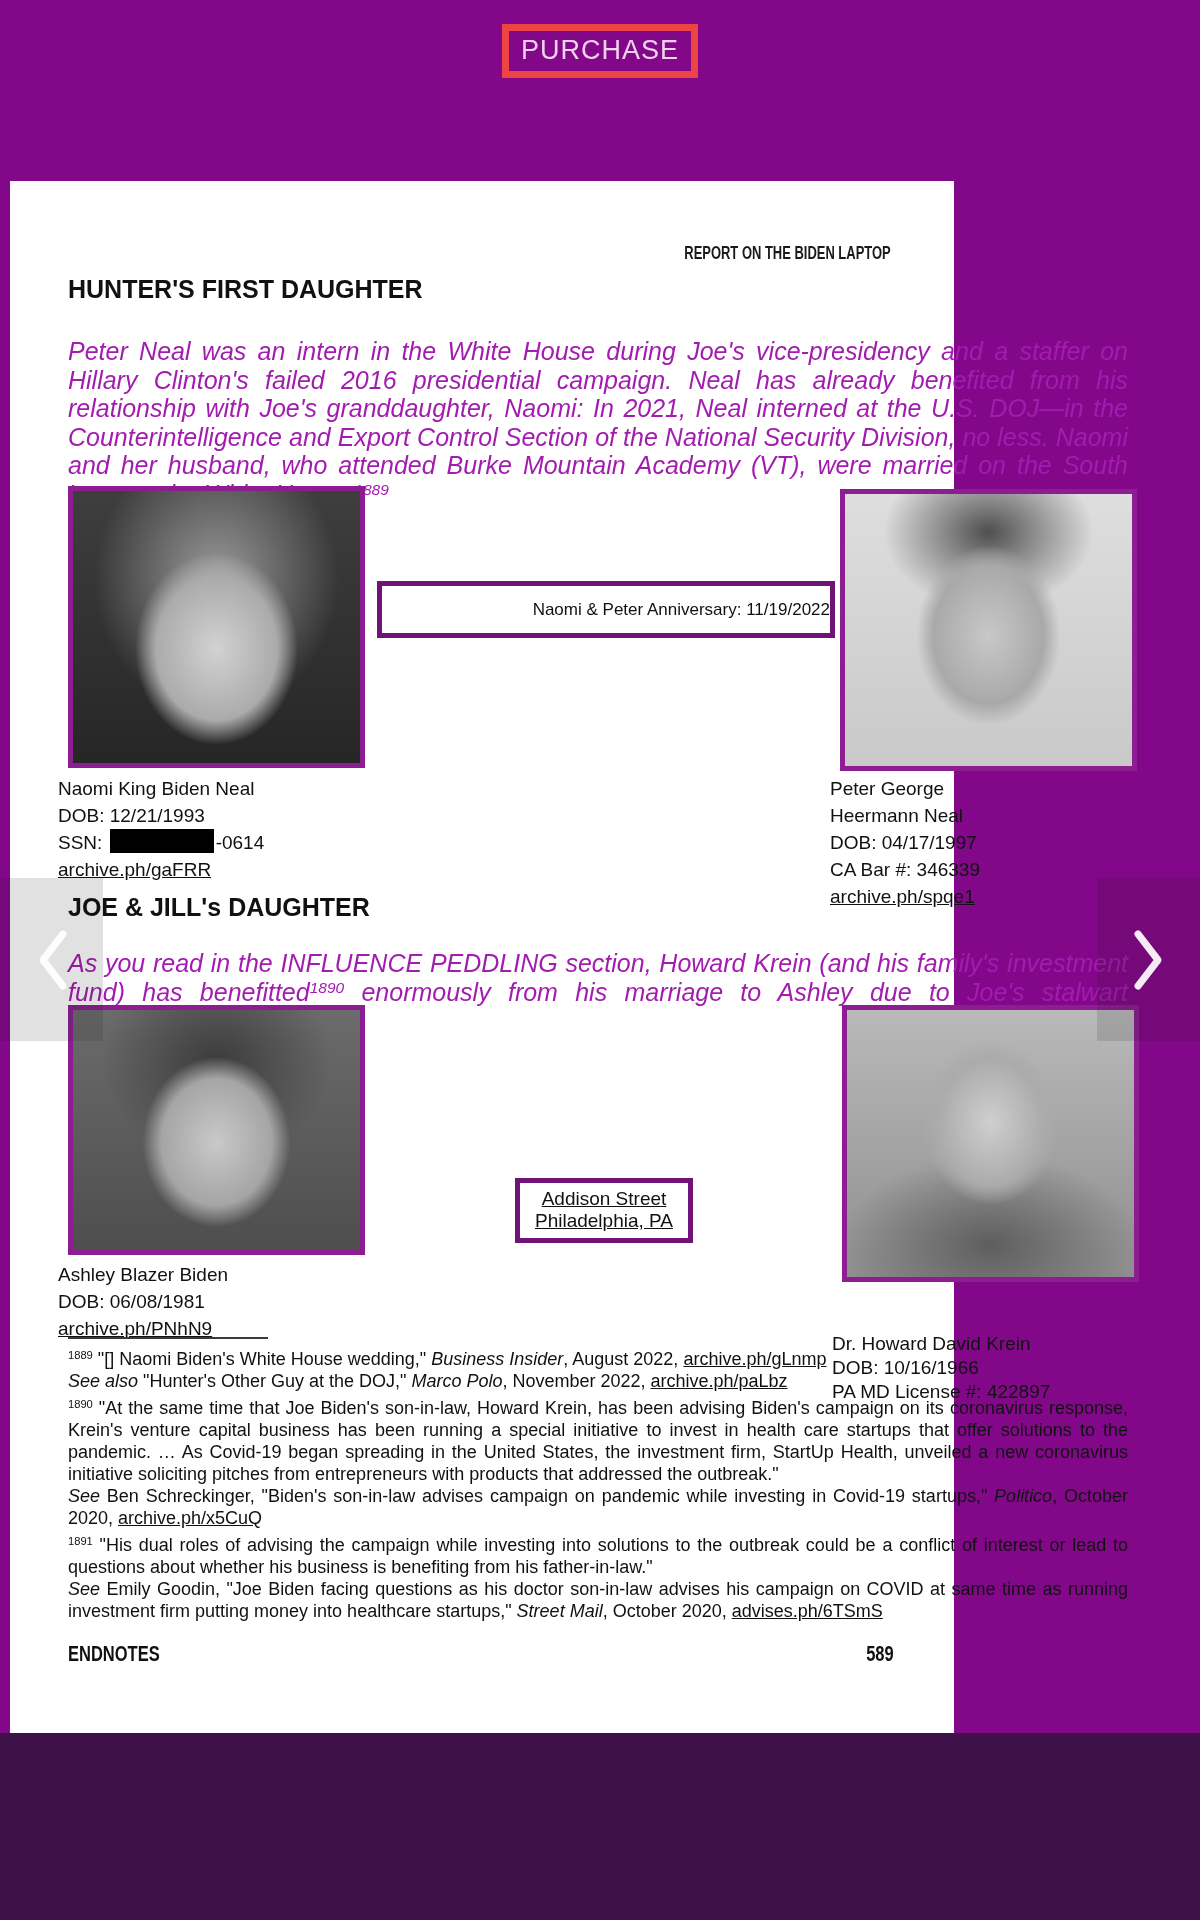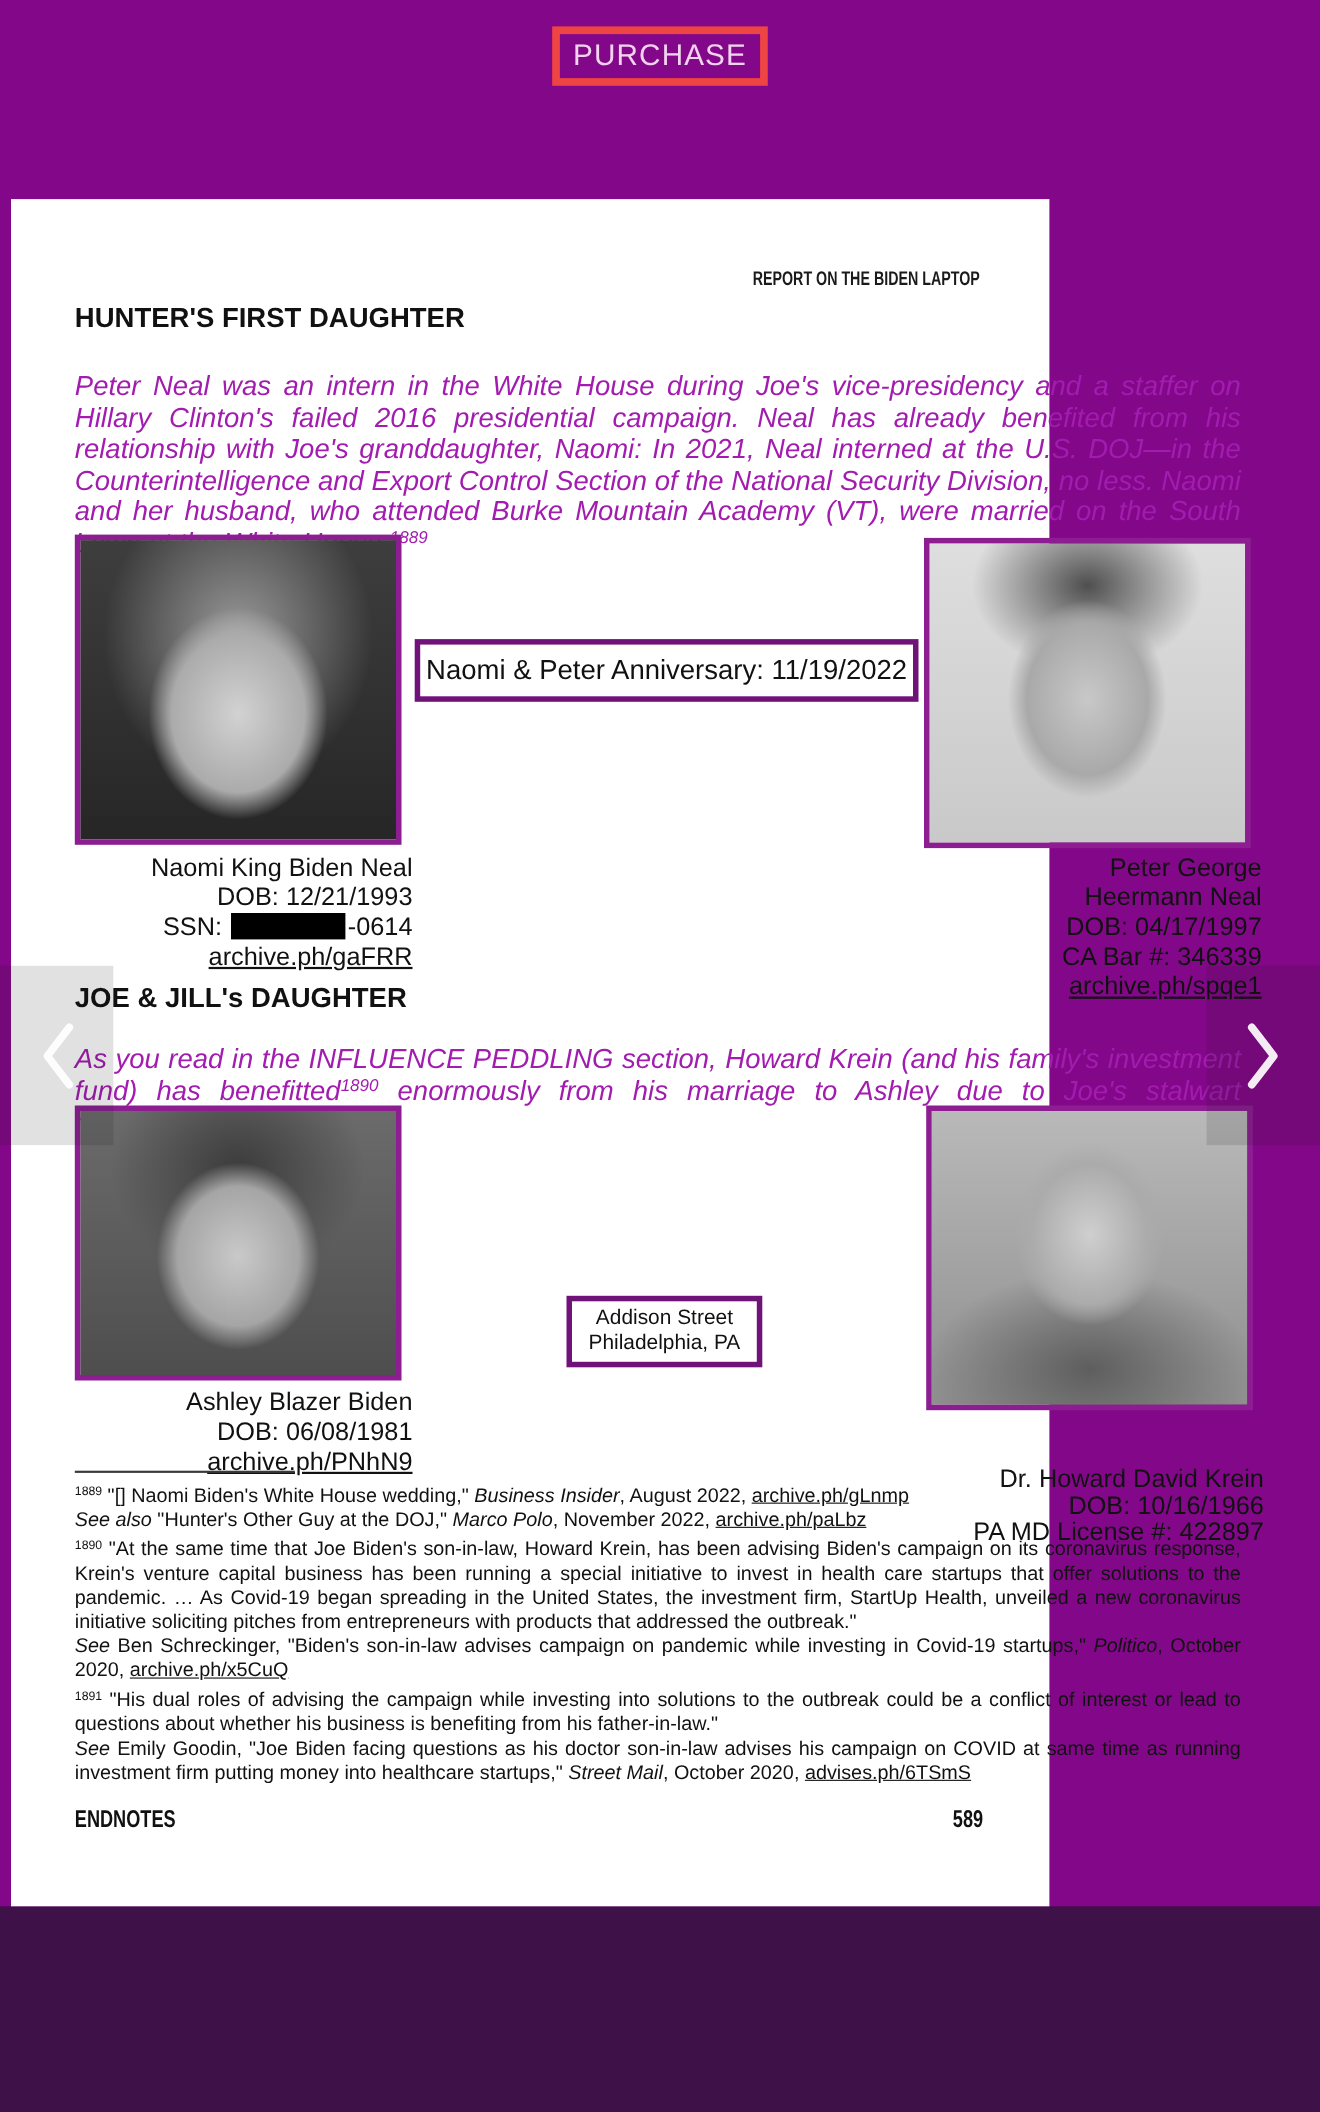--- a/index.html
+++ b/index.html
@@ -39,25 +39,25 @@
   .ph-ashley{left:58px;top:824px;width:287px;height:240px;
     background:radial-gradient(100px 115px at 50% 55%,#c9c9c9,#a5a5a5 55%,rgba(0,0,0,0) 74%),
     radial-gradient(160px 140px at 50% 22%,#3c3c3c,rgba(0,0,0,0) 72%),
     linear-gradient(#6b6b6b,#4e4e4e);}
   .ph-howard{left:832px;top:824px;width:287px;height:267px;
     background:radial-gradient(95px 115px at 50% 42%,#cfcfcf,#ababab 55%,rgba(0,0,0,0) 72%),
     radial-gradient(200px 120px at 50% 88%,#5e5e5e,rgba(0,0,0,0) 75%),
     linear-gradient(#b9b9b9,#8f8f8f);}
   
   .pbox{position:absolute;border:5px solid #701379;color:#111;text-align:center;background:#fff;}
-  .anniv1{left:367px;top:400px;width:448px;height:47px;font-size:25px;line-height:47px;white-space:nowrap;}
+  .anniv1{left:367px;top:400px;width:448px;height:47px;font-size:17px;line-height:47px;white-space:nowrap;text-align:right;}
   .anniv2{left:362px;top:931px;width:448px;height:47px;font-size:23px;line-height:47px;white-space:nowrap;}
-  .addison{left:505px;top:997px;width:168px;height:50px;font-size:19px;line-height:22px;padding-top:5px;}
+  .addison{left:505px;top:997px;width:168px;height:50px;font-size:19px;line-height:22px;padding-top:5px;text-decoration:underline;}
   
-  .caption{position:absolute;text-align:right;font-size:23px;line-height:27px;color:#111;}
+  .caption{position:absolute;text-align:left;font-size:19px;line-height:27px;color:#111;}
   .cap-naomi{left:48px;top:594px;width:317px;}
   .cap-peter{left:820px;top:594px;width:317px;}
   .cap-ashley{left:48px;top:1080px;width:317px;}
   .cap-howard{left:822px;top:1136px;width:317px;line-height:24px;margin-top:15px;}
   .redact{display:inline-block;width:104px;height:24px;background:#000;vertical-align:-4px;margin:0 2px;}
   
   .fn-rule{position:absolute;left:58px;top:1156px;width:200px;border-top:2px solid #3a3a3a;}
   .footnotes{position:absolute;left:58px;top:1167px;width:1060px;font-size:18px;line-height:22px;color:#111;}
   .footnote{margin-bottom:5px;}
   .fn-part{text-align:justify;}

